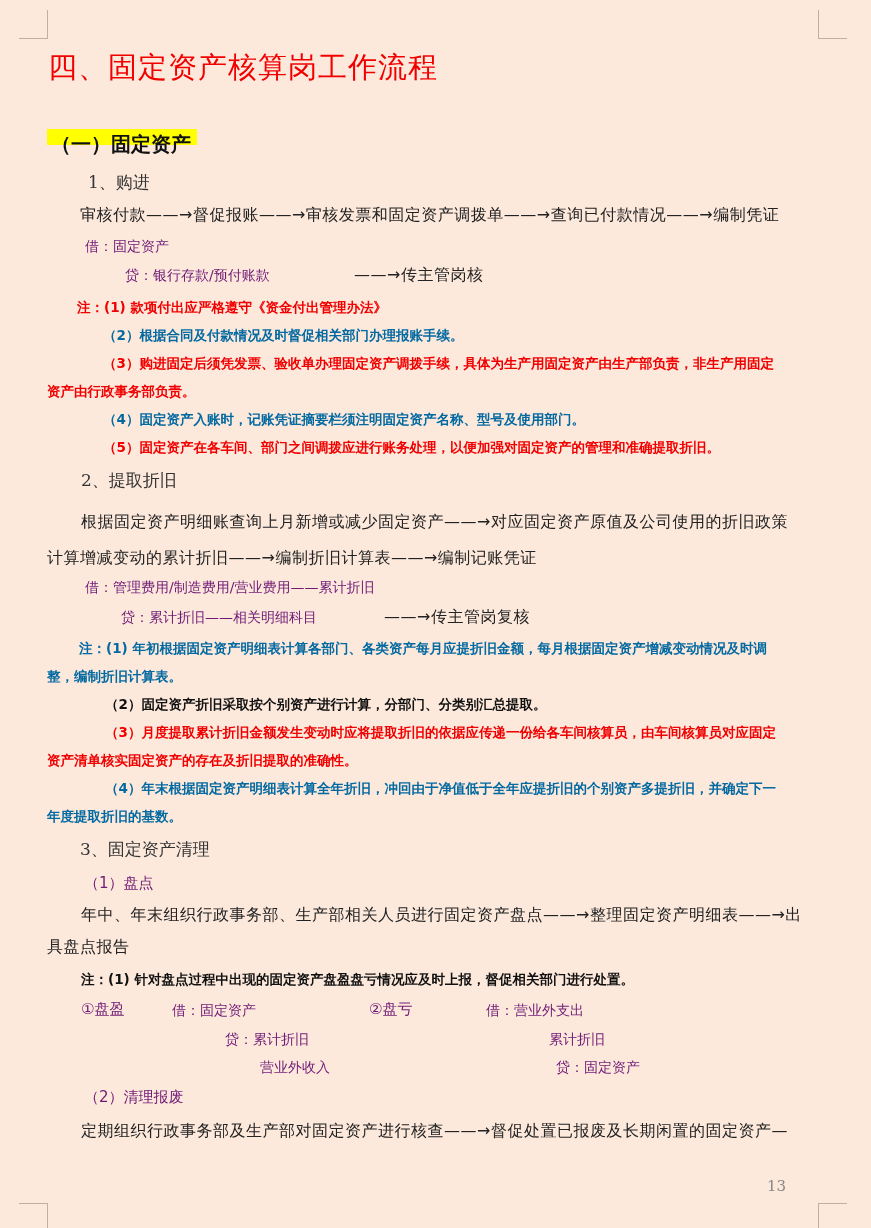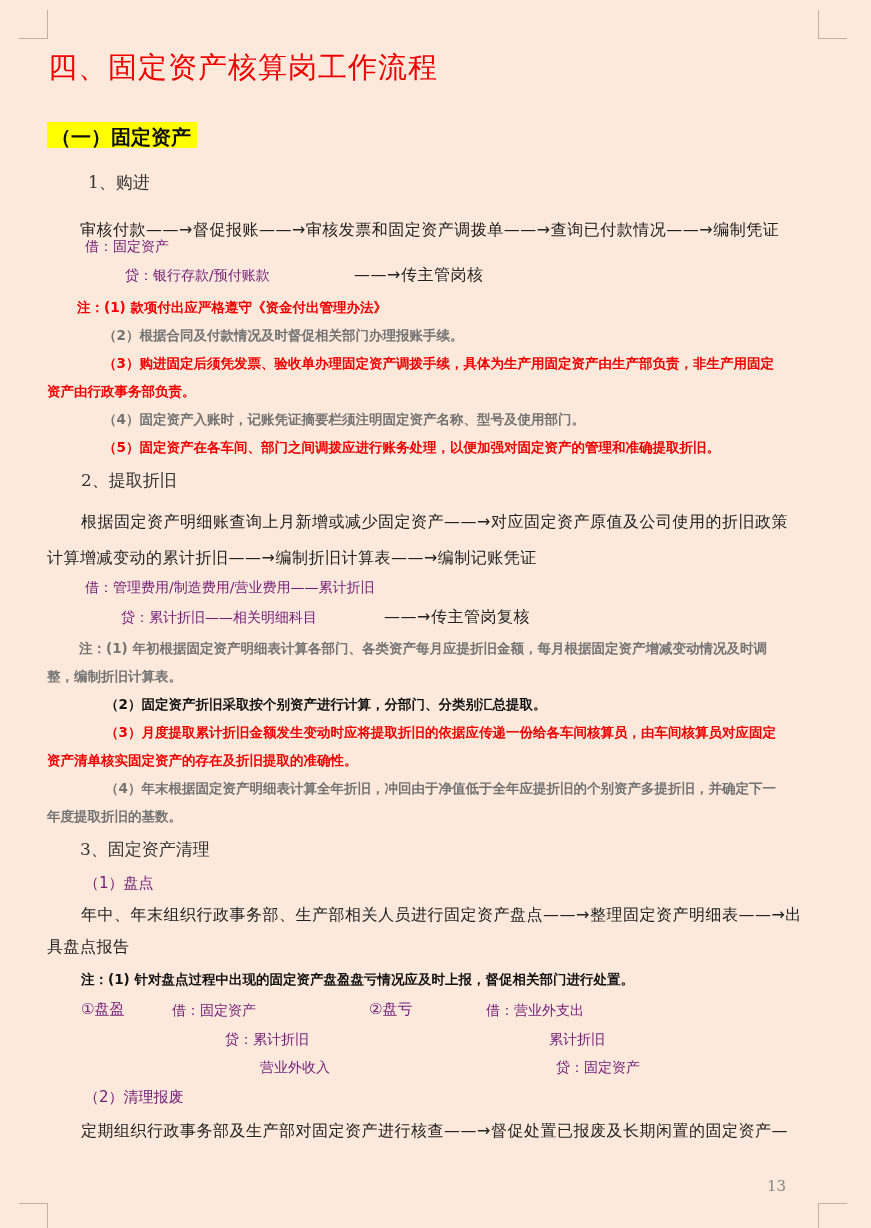--- a/index.html
+++ b/index.html
@@ -31,22 +31,22 @@
     .abs { position: absolute; white-space: nowrap; }
 
     .h1 {
       left: 48px; top: 48px;
       font-family: "DejaVu Serif", "Liberation Serif", serif;
       font-size: 29px;
       color: #f20000;
       letter-spacing: 1px;
     }
     .h2 {
-      left: 47px; top: 122px;
-      height: 26px;
+      left: 47px; top: 129px;
+      height: 16px;
       line-height: 31px;
       padding: 0 6px 0 4px;
       background: #ffff00;
       font-size: 20px;
       font-weight: bold;
       color: #111;
     }
     .h3 {
       font-family: "DejaVu Serif", "Liberation Serif", serif;
       font-size: 17px;
@@ -59,21 +59,21 @@
     }
     .entry {
       font-size: 14px;
       color: #701a75;
     }
     .note {
       font-size: 13.5px;
       font-weight: bold;
     }
     .red { color: #f00000; }
-    .blue { color: #737373; }
+    .blue { color: #0369a1; }
     .black { color: #111; }
     .pagenum {
       left: 767px; top: 1177px;
       font-family: "DejaVu Serif", "Liberation Serif", serif;
       font-size: 15px;
       color: #888;
     }
   </style>
 </head>
 <body>
@@ -81,21 +81,21 @@
 <div class="corner tl"></div>
 <div class="corner tr"></div>
 <div class="corner bl"></div>
 <div class="corner br"></div>
 
 <div class="abs h1">四、固定资产核算岗工作流程</div>
 
 <div class="abs h2">（一）固定资产</div>
 
 <div class="abs h3" style="left:88px; top:171px;">1、购进</div>
-<div class="abs body-line" style="left:80px; top:220px;">审核付款——→督促报账——→审核发票和固定资产调拨单——→查询已付款情况——→编制凭证</div>
+<div class="abs body-line" style="left:80px; top:205px;">审核付款——→督促报账——→审核发票和固定资产调拨单——→查询已付款情况——→编制凭证</div>
 <div class="abs entry" style="left:85px; top:238px;">借：固定资产</div>
 <div class="abs entry" style="left:125px; top:267px;">贷：银行存款/预付账款</div>
 <div class="abs body-line" style="left:354px; top:265px;">——→传主管岗核</div>
 
 <div class="abs note red" style="left:77px; top:299px;">注：(1) 款项付出应严格遵守《资金付出管理办法》</div>
 <div class="abs note blue" style="left:103px; top:327px;">（2）根据合同及付款情况及时督促相关部门办理报账手续。</div>
 <div class="abs note red" style="left:103px; top:355px;">（3）购进固定后须凭发票、验收单办理固定资产调拨手续，具体为生产用固定资产由生产部负责，非生产用固定</div>
 <div class="abs note red" style="left:47px; top:383px;">资产由行政事务部负责。</div>
 <div class="abs note blue" style="left:103px; top:411px;text-align:right;">（4）固定资产入账时，记账凭证摘要栏须注明固定资产名称、型号及使用部门。</div>
 <div class="abs note red" style="left:103px; top:439px;">（5）固定资产在各车间、部门之间调拨应进行账务处理，以便加强对固定资产的管理和准确提取折旧。</div>

